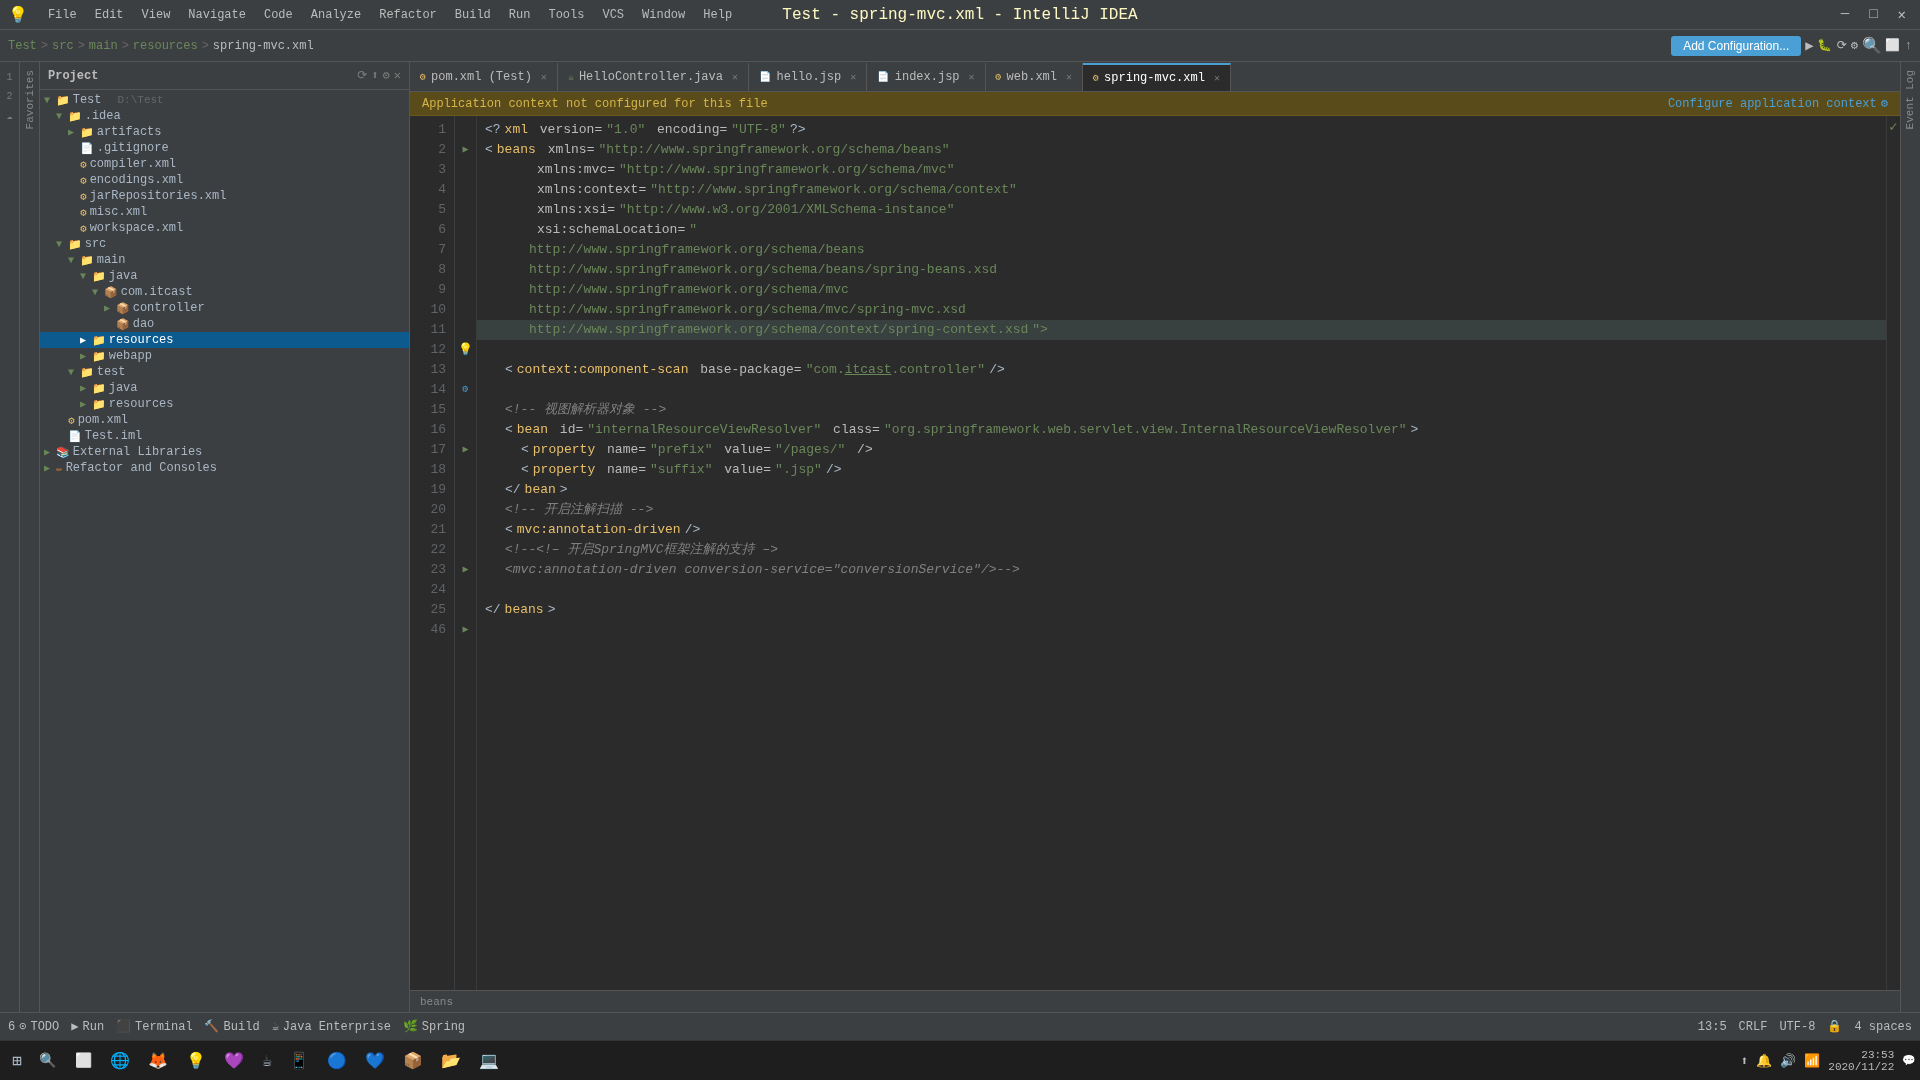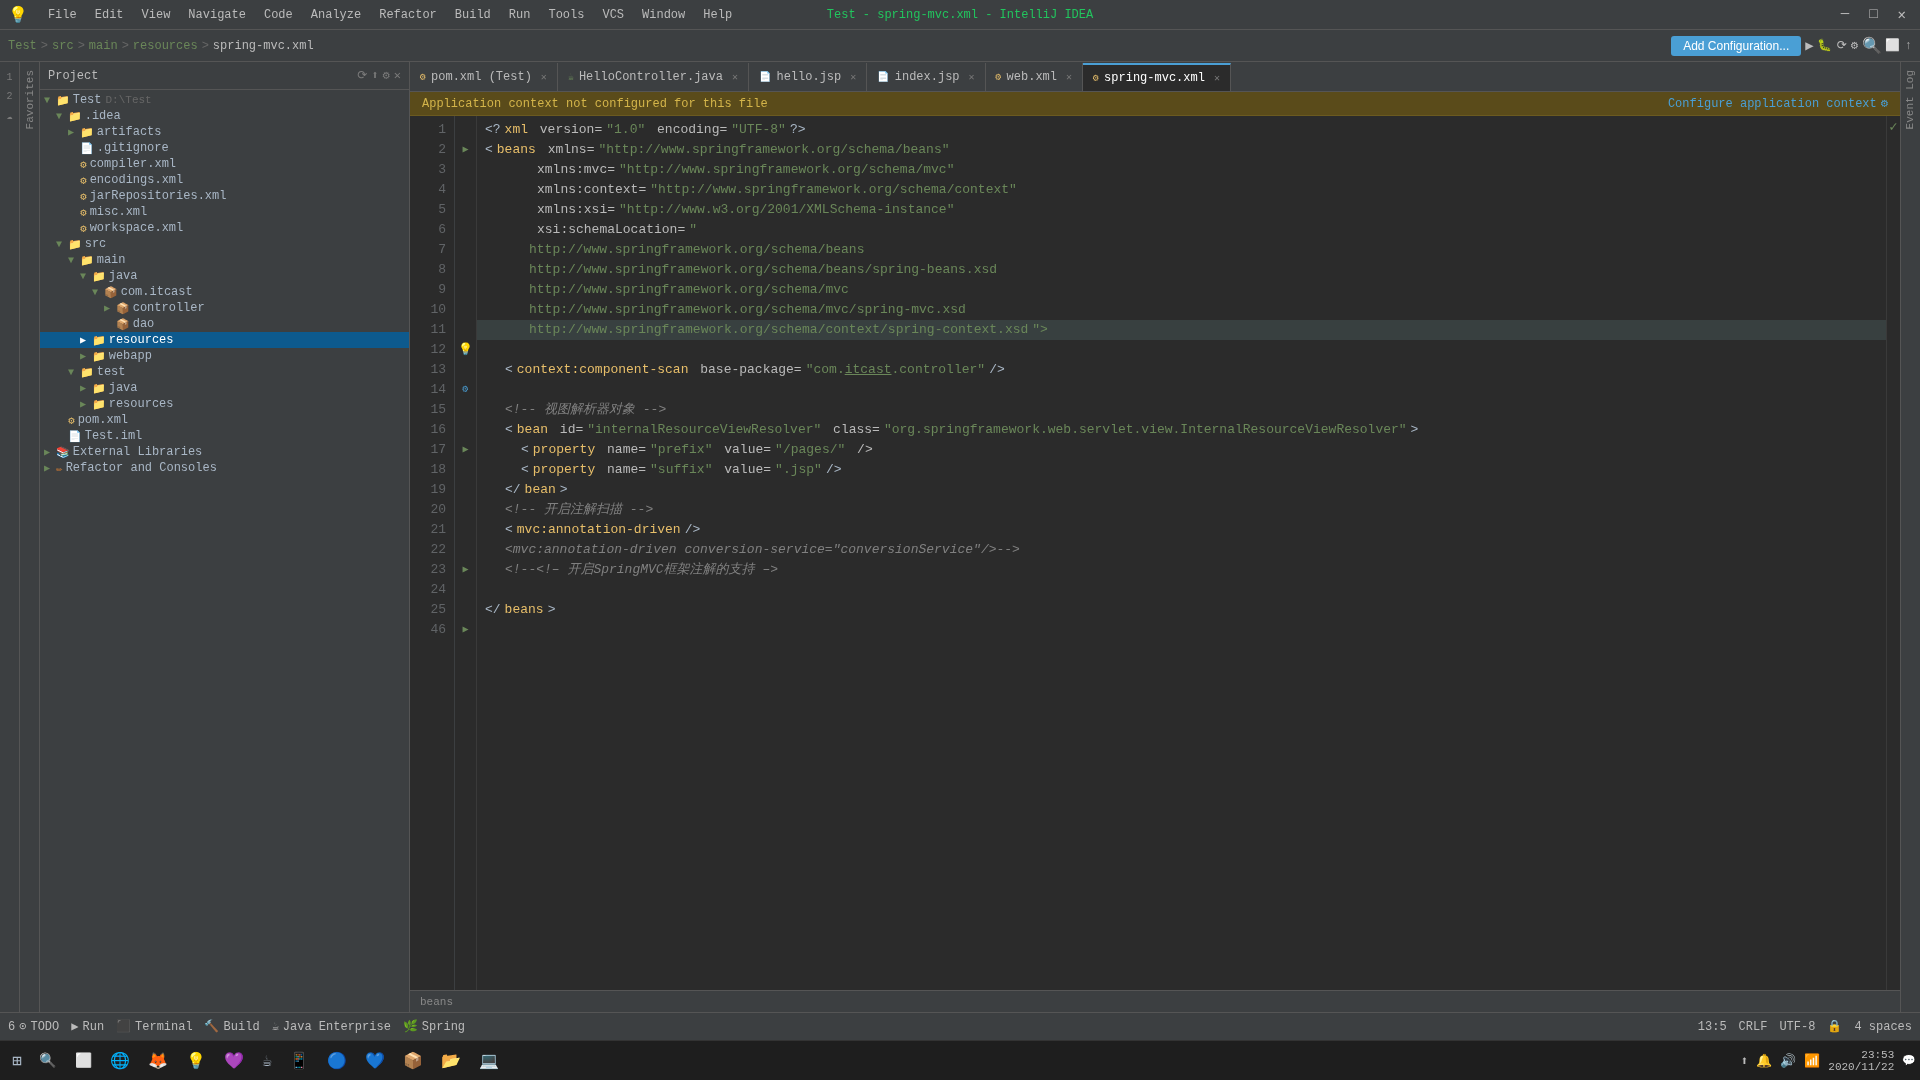--- a/index.html
+++ b/index.html
@@ -3,37 +3,37 @@
   <meta charset="utf-8">
   <style>
     * { margin: 0; padding: 0; box-sizing: border-box; }
     body { font-family: 'Consolas', 'Courier New', monospace; font-size: 12px; background: #2b2b2b; color: #a9b7c6; width: 1920px; height: 1080px; overflow: hidden; display: flex; flex-direction: column; }
 
     
     .title-bar { height: 30px; background: #3c3f41; display: flex; align-items: center; justify-content: space-between; padding: 0 8px; border-bottom: 1px solid #555; }
     .title-bar-left { display: flex; align-items: center; gap: 12px; }
     .title-bar-menu { display: flex; gap: 2px; }
     .menu-item { color: #bbb; padding: 2px 8px; cursor: pointer; font-size: 12px; }
-    .title-bar-center { color: #22c55e; font-size: 12px; position: absolute; left: 50%; transform: translateX(-50%); }
+    .title-bar-center { color: #fef9c3; font-size: 16px; position: absolute; left: 50%; transform: translateX(-50%); }
     .title-bar-right { display: flex; gap: 8px; margin-left: auto; }
     .win-btn { color: #bbb; font-size: 14px; cursor: pointer; padding: 2px 6px; }
 
     
     .breadcrumb-bar { height: 28px; background: #3c3f41; display: flex; align-items: center; padding: 0 8px; gap: 4px; border-bottom: 1px solid #555; font-size: 12px; color: #bbb; }
     .breadcrumb-item { color: #6a8759; cursor: pointer; }
     .breadcrumb-sep { color: #666; }
     .breadcrumb-active { color: #bbb; }
 
     
     .main-area { display: flex; flex: 1; overflow: hidden; }
 
     
     .project-panel { width: 370px; background: #3c3f41; border-right: 1px solid #555; display: flex; flex-direction: column; overflow: hidden; }
     .panel-header { height: 28px; background: #3c3f41; display: flex; align-items: center; justify-content: space-between; padding: 0 8px; border-bottom: 1px solid #555; }
-    .panel-title { color: #bbb; font-size: 12px; font-weight: normal; }
+    .panel-title { color: #bbb; font-size: 12px; font-weight: bold; }
     .panel-tools { display: flex; gap: 4px; }
     .panel-tool-btn { color: #7a7a7a; cursor: pointer; font-size: 12px; }
 
     
     .file-tree { flex: 1; overflow-y: auto; overflow-x: hidden; padding: 2px 0; background: #3c3f41; }
     .tree-item { display: flex; align-items: center; padding: 1px 0; cursor: pointer; white-space: nowrap; }
     .tree-item.selected { background: #0d5a8e; }
     .tree-indent { display: inline-block; }
     .tree-arrow { color: #6a8759; font-size: 10px; width: 12px; display: inline-block; cursor: pointer; }
     .tree-icon { font-size: 11px; margin-right: 3px; }
@@ -169,21 +169,21 @@
         <span class="panel-tool-btn">✕</span>
       </div>
     </div>
     <div class="file-tree">
 
       <div class="tree-item">
         <span class="tree-indent" style="width:4px;"></span>
         <span class="tree-arrow">▼</span>
         <span class="tree-icon" style="color:#cc7832;">📁</span>
         <span class="tree-label">Test</span>
-        <span style="color:#666; font-size:11px; margin-left:4px;">D:\Test</span>
+        <span style="color:#666; font-size:11px; margin-left:16px;">D:\Test</span>
       </div>
 
       <div class="tree-item">
         <span class="tree-indent" style="width:16px;"></span>
         <span class="tree-arrow">▼</span>
         <span class="tree-icon" style="color:#e8bf6a;">📁</span>
         <span class="tree-label">.idea</span>
       </div>
 
       <div class="tree-item">
@@ -477,23 +477,23 @@
         <div class="code-line"><span style="padding-left:32px;"></span><span class="xml-bracket">&lt;</span><span class="xml-tag">property</span><span class="xml-attr"> name=</span><span class="xml-value">"prefix"</span><span class="xml-attr"> value=</span><span class="xml-value">"/pages/"</span><span class="xml-attr"> /&gt;</span></div>
 
         <div class="code-line"><span style="padding-left:32px;"></span><span class="xml-bracket">&lt;</span><span class="xml-tag">property</span><span class="xml-attr"> name=</span><span class="xml-value">"suffix"</span><span class="xml-attr"> value=</span><span class="xml-value">".jsp"</span><span class="xml-bracket">/&gt;</span></div>
 
         <div class="code-line"><span style="padding-left:16px;"></span><span class="xml-bracket">&lt;/</span><span class="xml-tag">bean</span><span class="xml-bracket">&gt;</span></div>
 
         <div class="code-line"><span style="padding-left:16px;"></span><span class="xml-comment">&lt;!-- 开启注解扫描 --&gt;</span></div>
 
         <div class="code-line"><span style="padding-left:16px;"></span><span class="xml-bracket">&lt;</span><span class="xml-ns">mvc:annotation-driven</span><span class="xml-bracket">/&gt;</span></div>
 
+        <div class="code-line"><span style="padding-left:16px;"></span><span class="xml-comment">&lt;!--&lt;!– 开启SpringMVC框架注解的支持 –&gt;</span></div>
+
         <div class="code-line"><span style="padding-left:16px;"></span><span class="xml-comment">&lt;mvc:annotation-driven conversion-service="conversionService"/&gt;--&gt;</span></div>
-
-        <div class="code-line"><span style="padding-left:16px;"></span><span class="xml-comment">&lt;!--&lt;!– 开启SpringMVC框架注解的支持 –&gt;</span></div>
 
         <div class="code-line"></div>
 
         <div class="code-line"><span class="xml-bracket">&lt;/</span><span class="xml-tag">beans</span><span class="xml-bracket">&gt;</span></div>
       </div>
 
       <div style="width:14px; background:#2b2b2b; border-left:1px solid #3a3a3a; display:flex; flex-direction:column; align-items:center; padding-top:2px;">
         <span style="color:#6a8759; font-size:14px;">✓</span>
       </div>
     </div>

